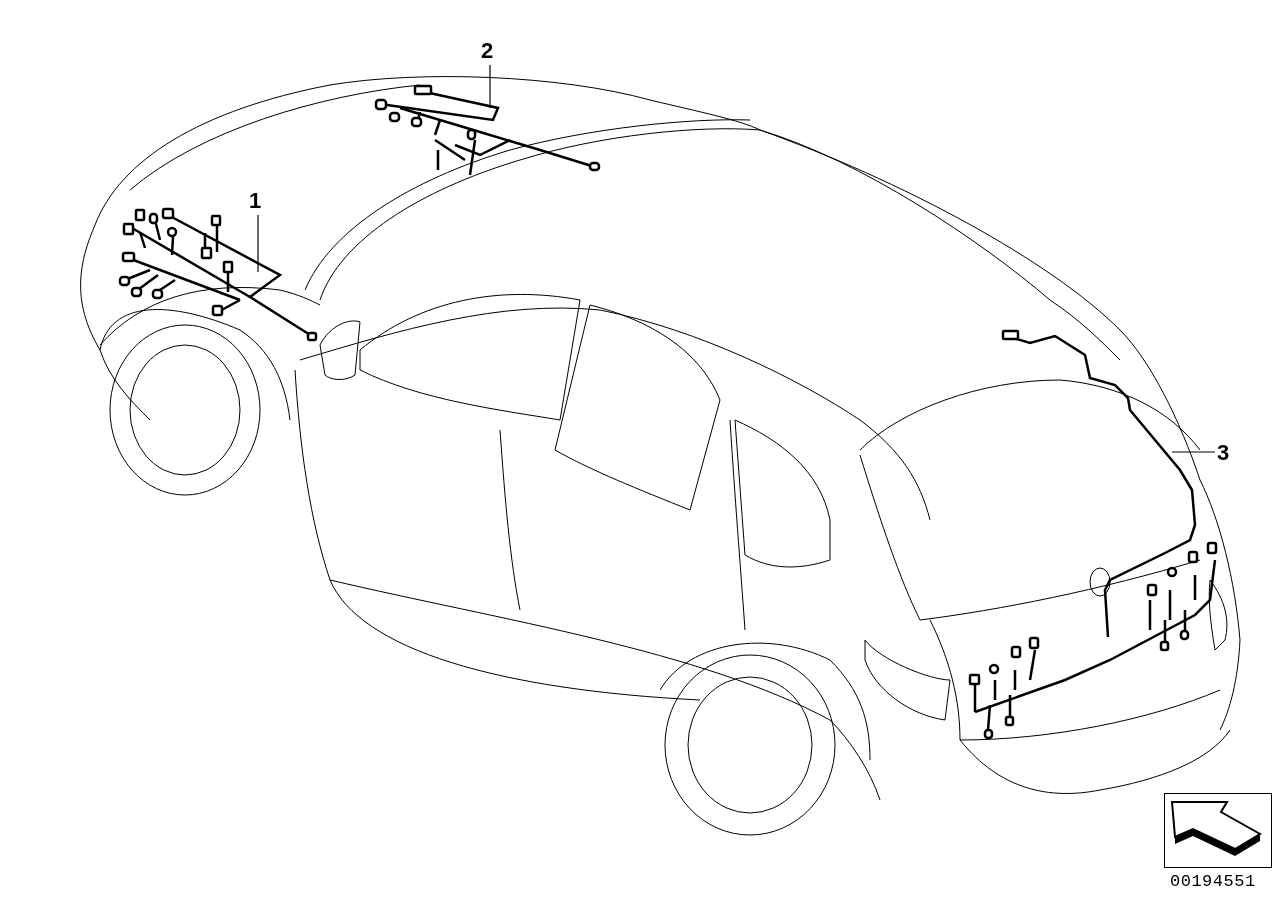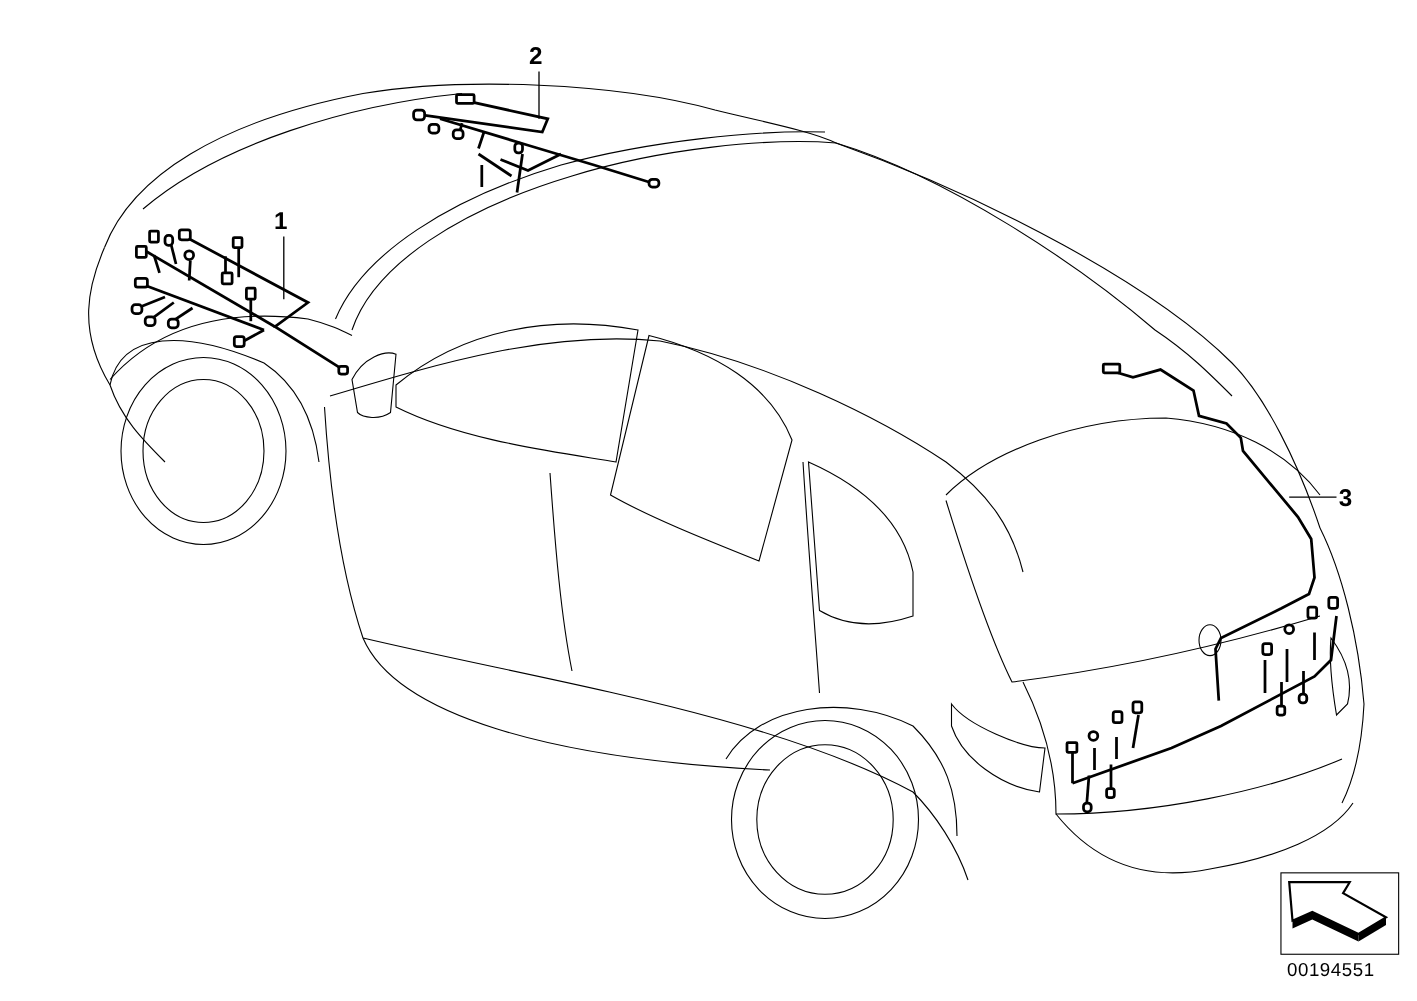--- a/index.html
+++ b/index.html
@@ -1,19 +1,19 @@
 <!DOCTYPE html>
 <html><head>
 <meta charset="utf-8">
 <style>
   html, body { margin:0; padding:0; background:#ffffff; }
   body { width:1288px; height:910px; position:relative; overflow:hidden; font-family:"Liberation Sans", sans-serif; }
   #diagram { position:absolute; left:0; top:0; width:1288px; height:910px; }
   .callout { position:absolute; font-family:"Liberation Sans", sans-serif; font-weight:bold; font-size:22px; color:#000; line-height:1; }
-  .diagram-number { position:absolute; left:1170px; top:872px; font-family:Liberation Sans, sans-serif; font-size:17px; color:#000; letter-spacing:0.5px; }
+  .diagram-number { position:absolute; left:1170px; top:872px; font-family:Liberation Mono, monospace; font-size:17px; color:#000; letter-spacing:0.5px; }
   .orient-box { position:absolute; left:1164px; top:793px; width:108px; height:75px; border:1.5px solid #000; box-sizing:border-box; background:#fff; }
 </style>
 </head>
 <body>
 
 <svg id="diagram" viewBox="0 0 1288 910" xmlns="http://www.w3.org/2000/svg">
   <g fill="none" stroke="#000" stroke-width="1">
 
     <path d="M95,225 C120,160 200,110 330,85 C420,70 560,75 650,100 C700,112 740,120 760,130"></path>
     <path d="M130,190 C200,130 320,95 420,85"></path>

